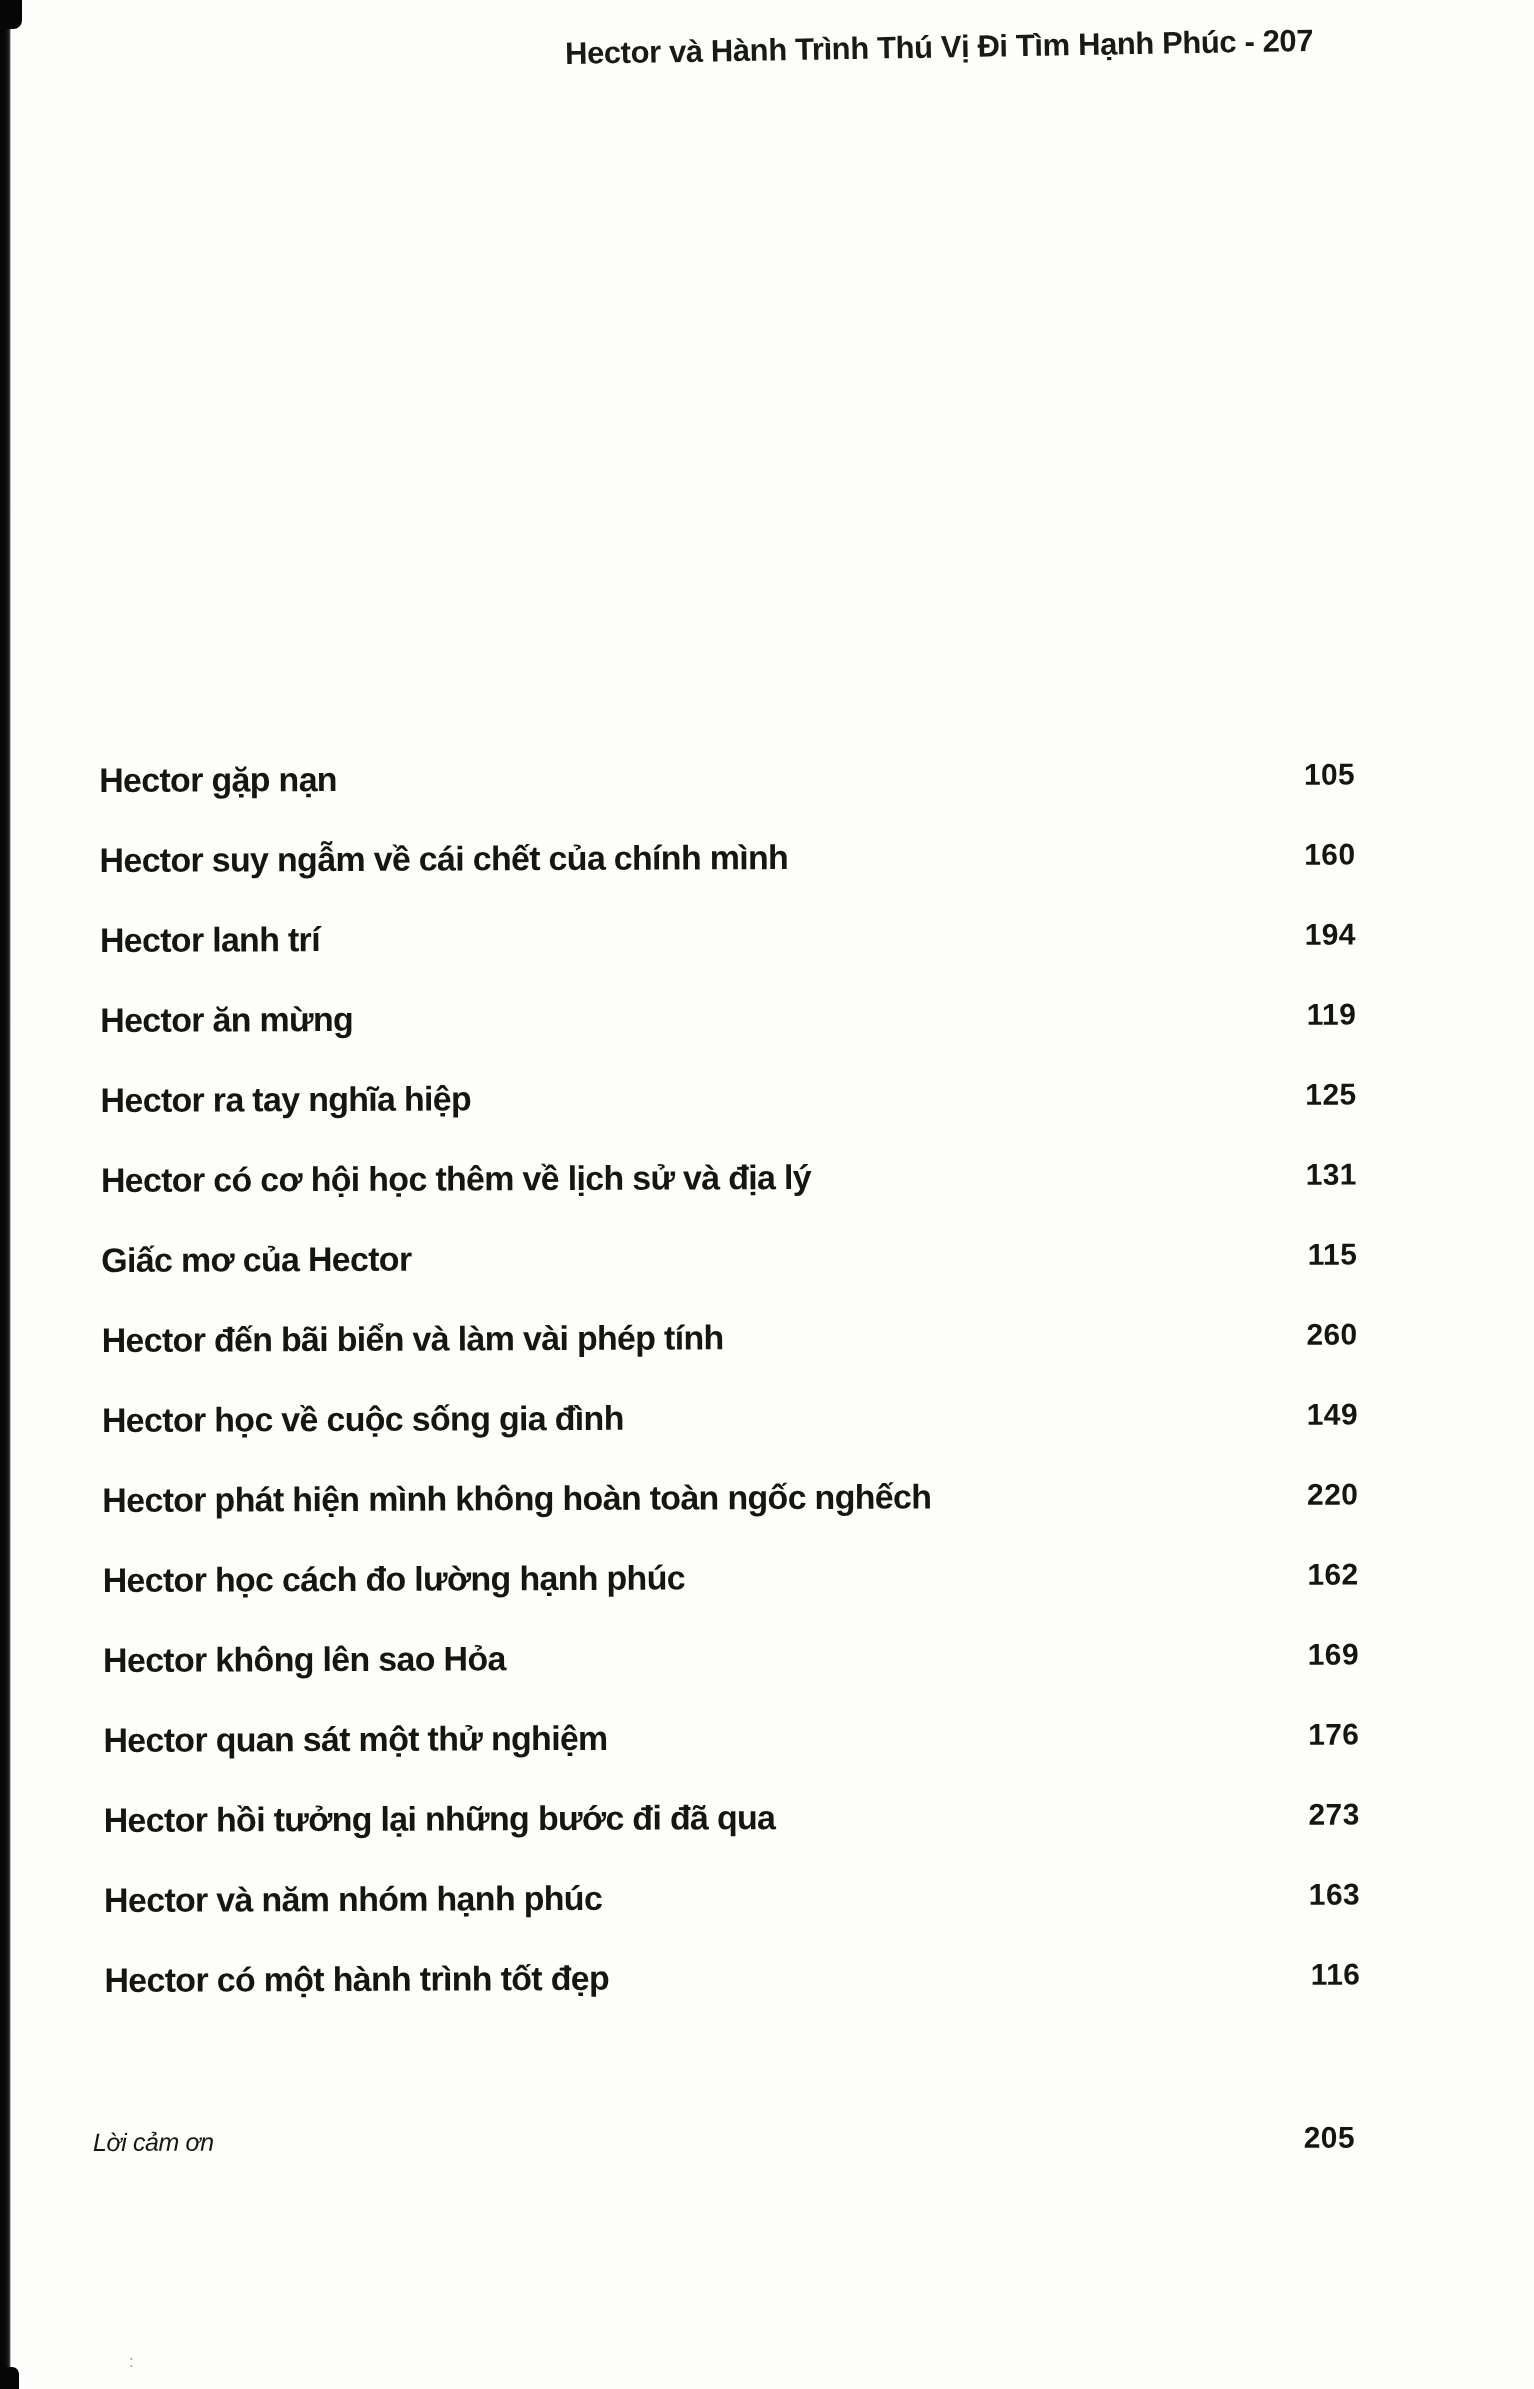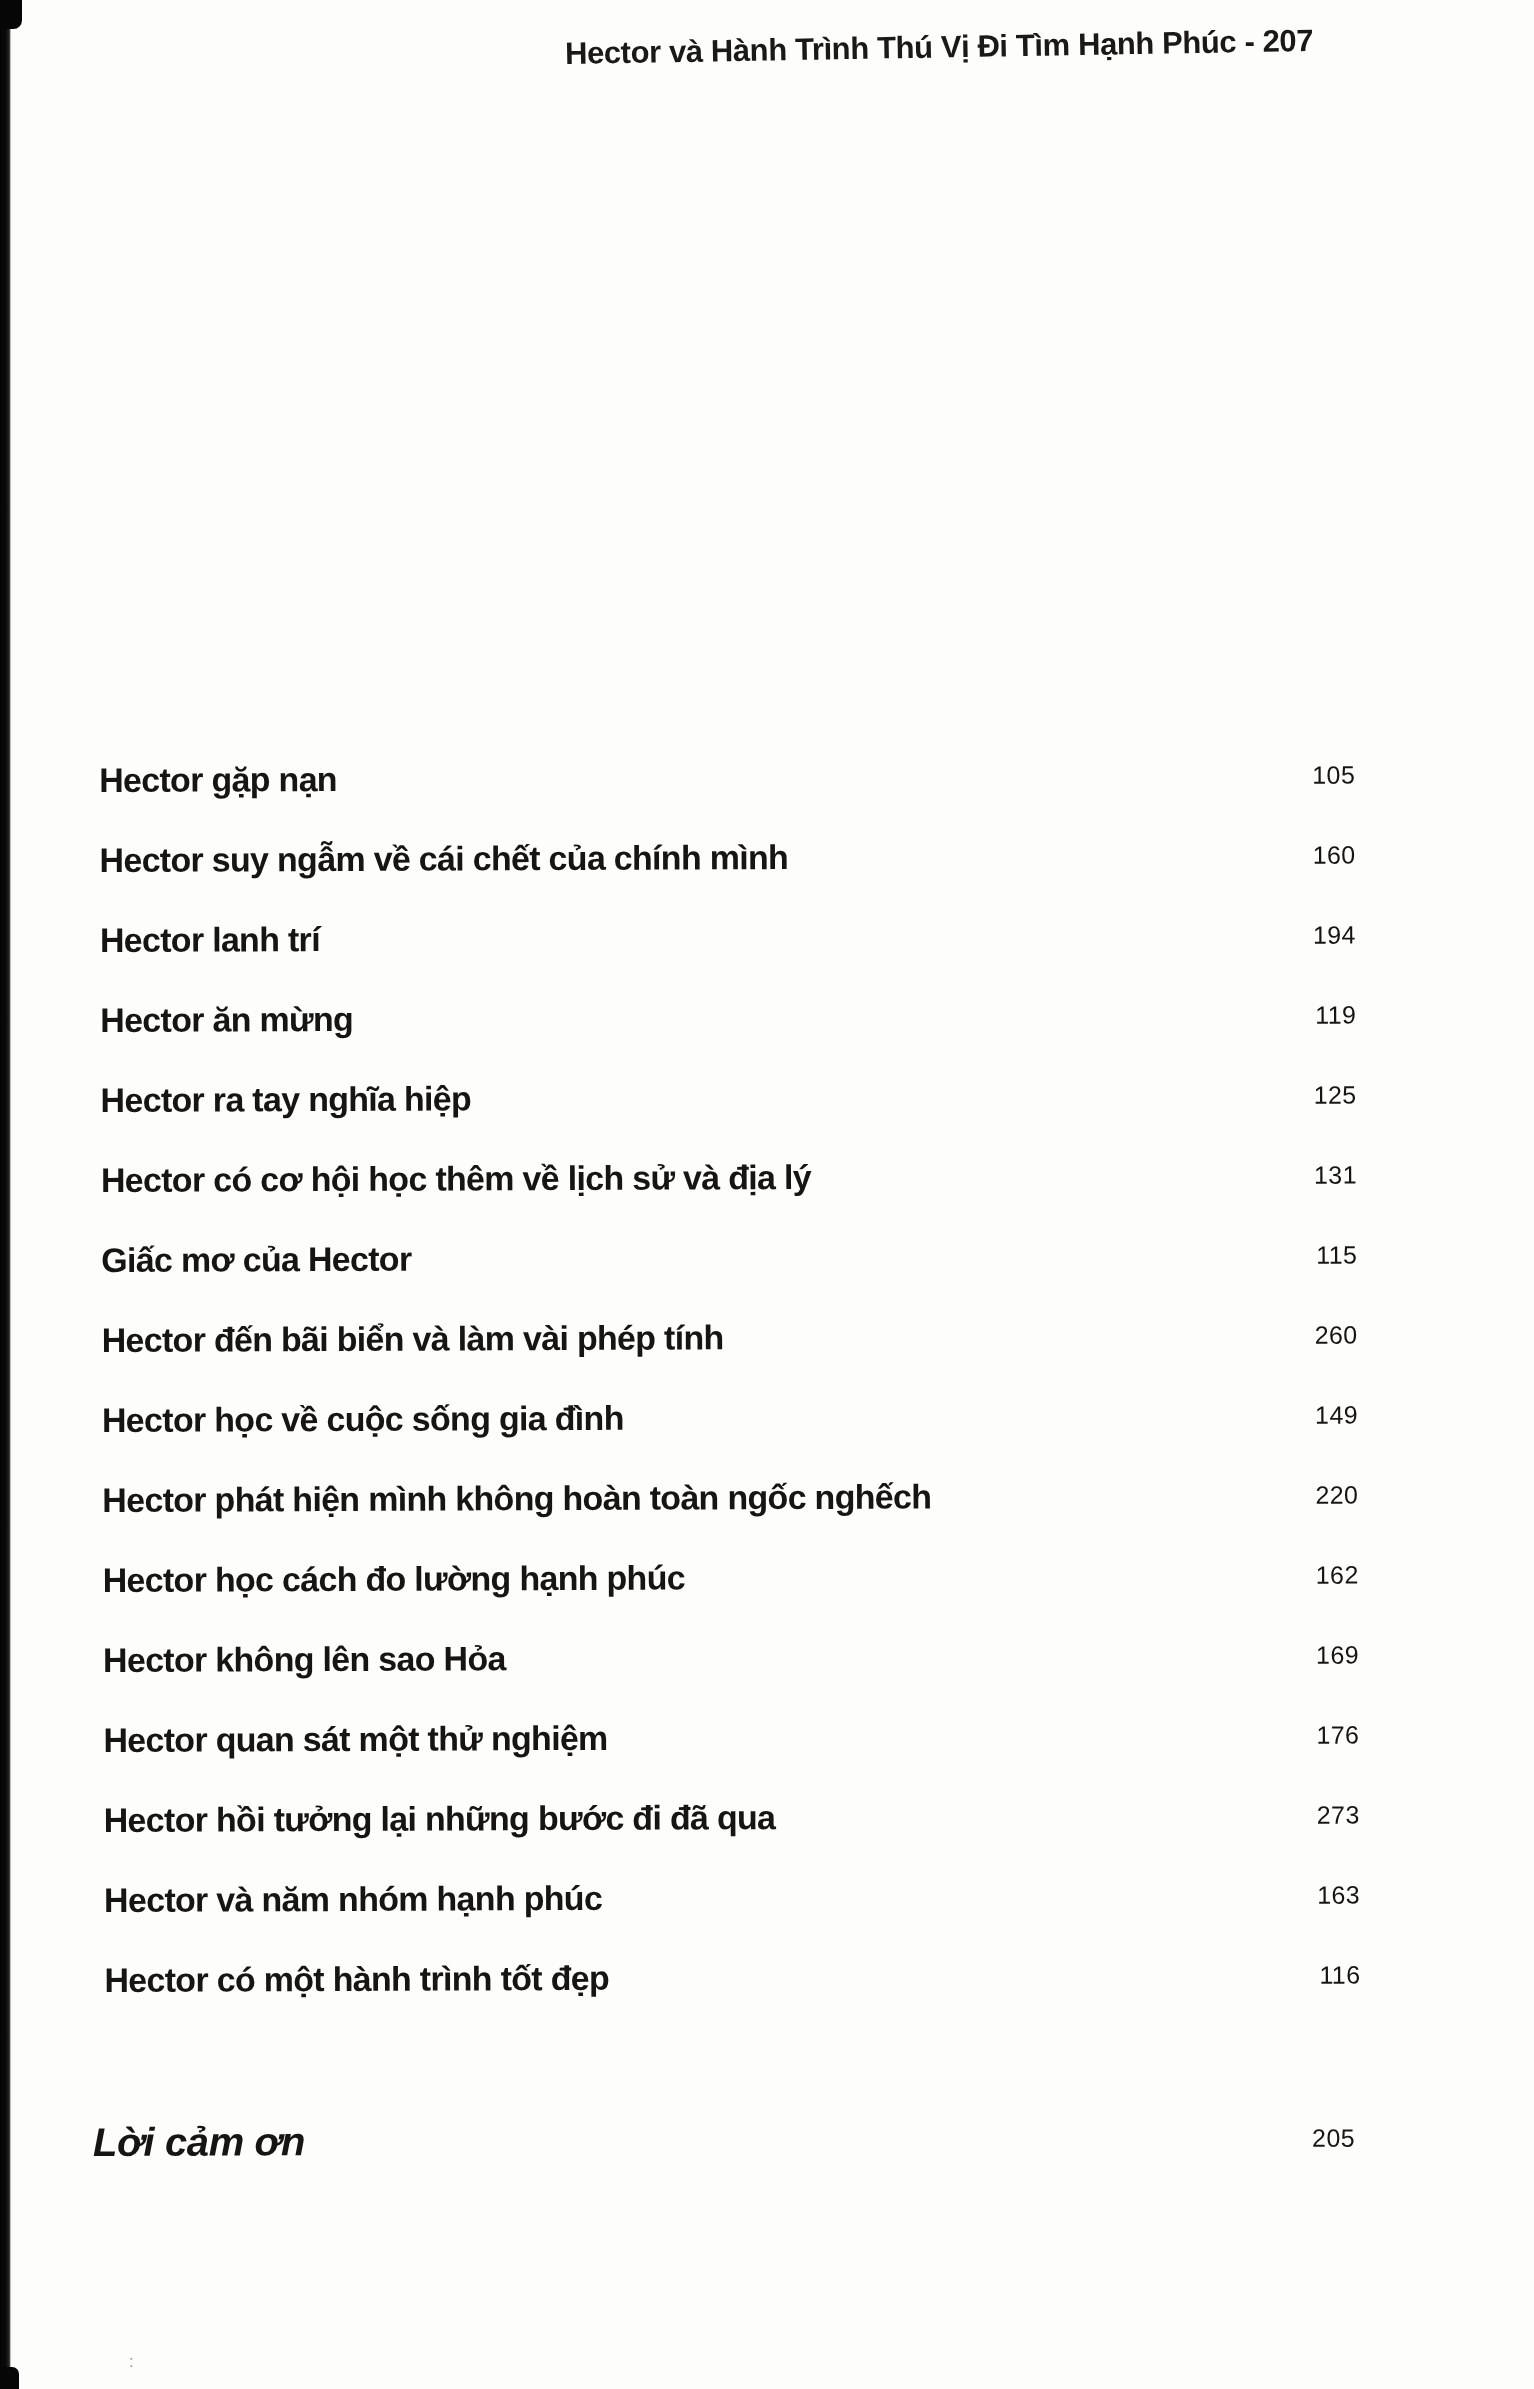--- a/index.html
+++ b/index.html
@@ -80,41 +80,41 @@
     justify-content: space-between;
     align-items: center;
   }
   .toc-title {
     font-size: 34px;
     font-weight: 600;
     letter-spacing: -0.7px;
     white-space: nowrap;
   }
   .page-num {
-    font-size: 25px;
-    font-weight: 400;
+    font-size: 30px;
+    font-weight: 700;
     letter-spacing: 0.4px;
     text-align: right;
     min-width: 78px;
   }
   .ack-row {
     position: absolute;
     left: 93px;
     right: 179px;
     top: 2112px;
     display: flex;
     justify-content: space-between;
     align-items: center;
     height: 60px;
     transform: rotate(-0.2deg);
     transform-origin: left center;
   }
   .ack-title {
-    font-size: 40px;
-    font-weight: 700;
+    font-size: 25px;
+    font-weight: 400;
     font-style: italic;
     letter-spacing: -0.4px;
   }
 </style>
 </head>
 <body>
 
 <div class="page">
 
   <div class="scan-edge"></div>

